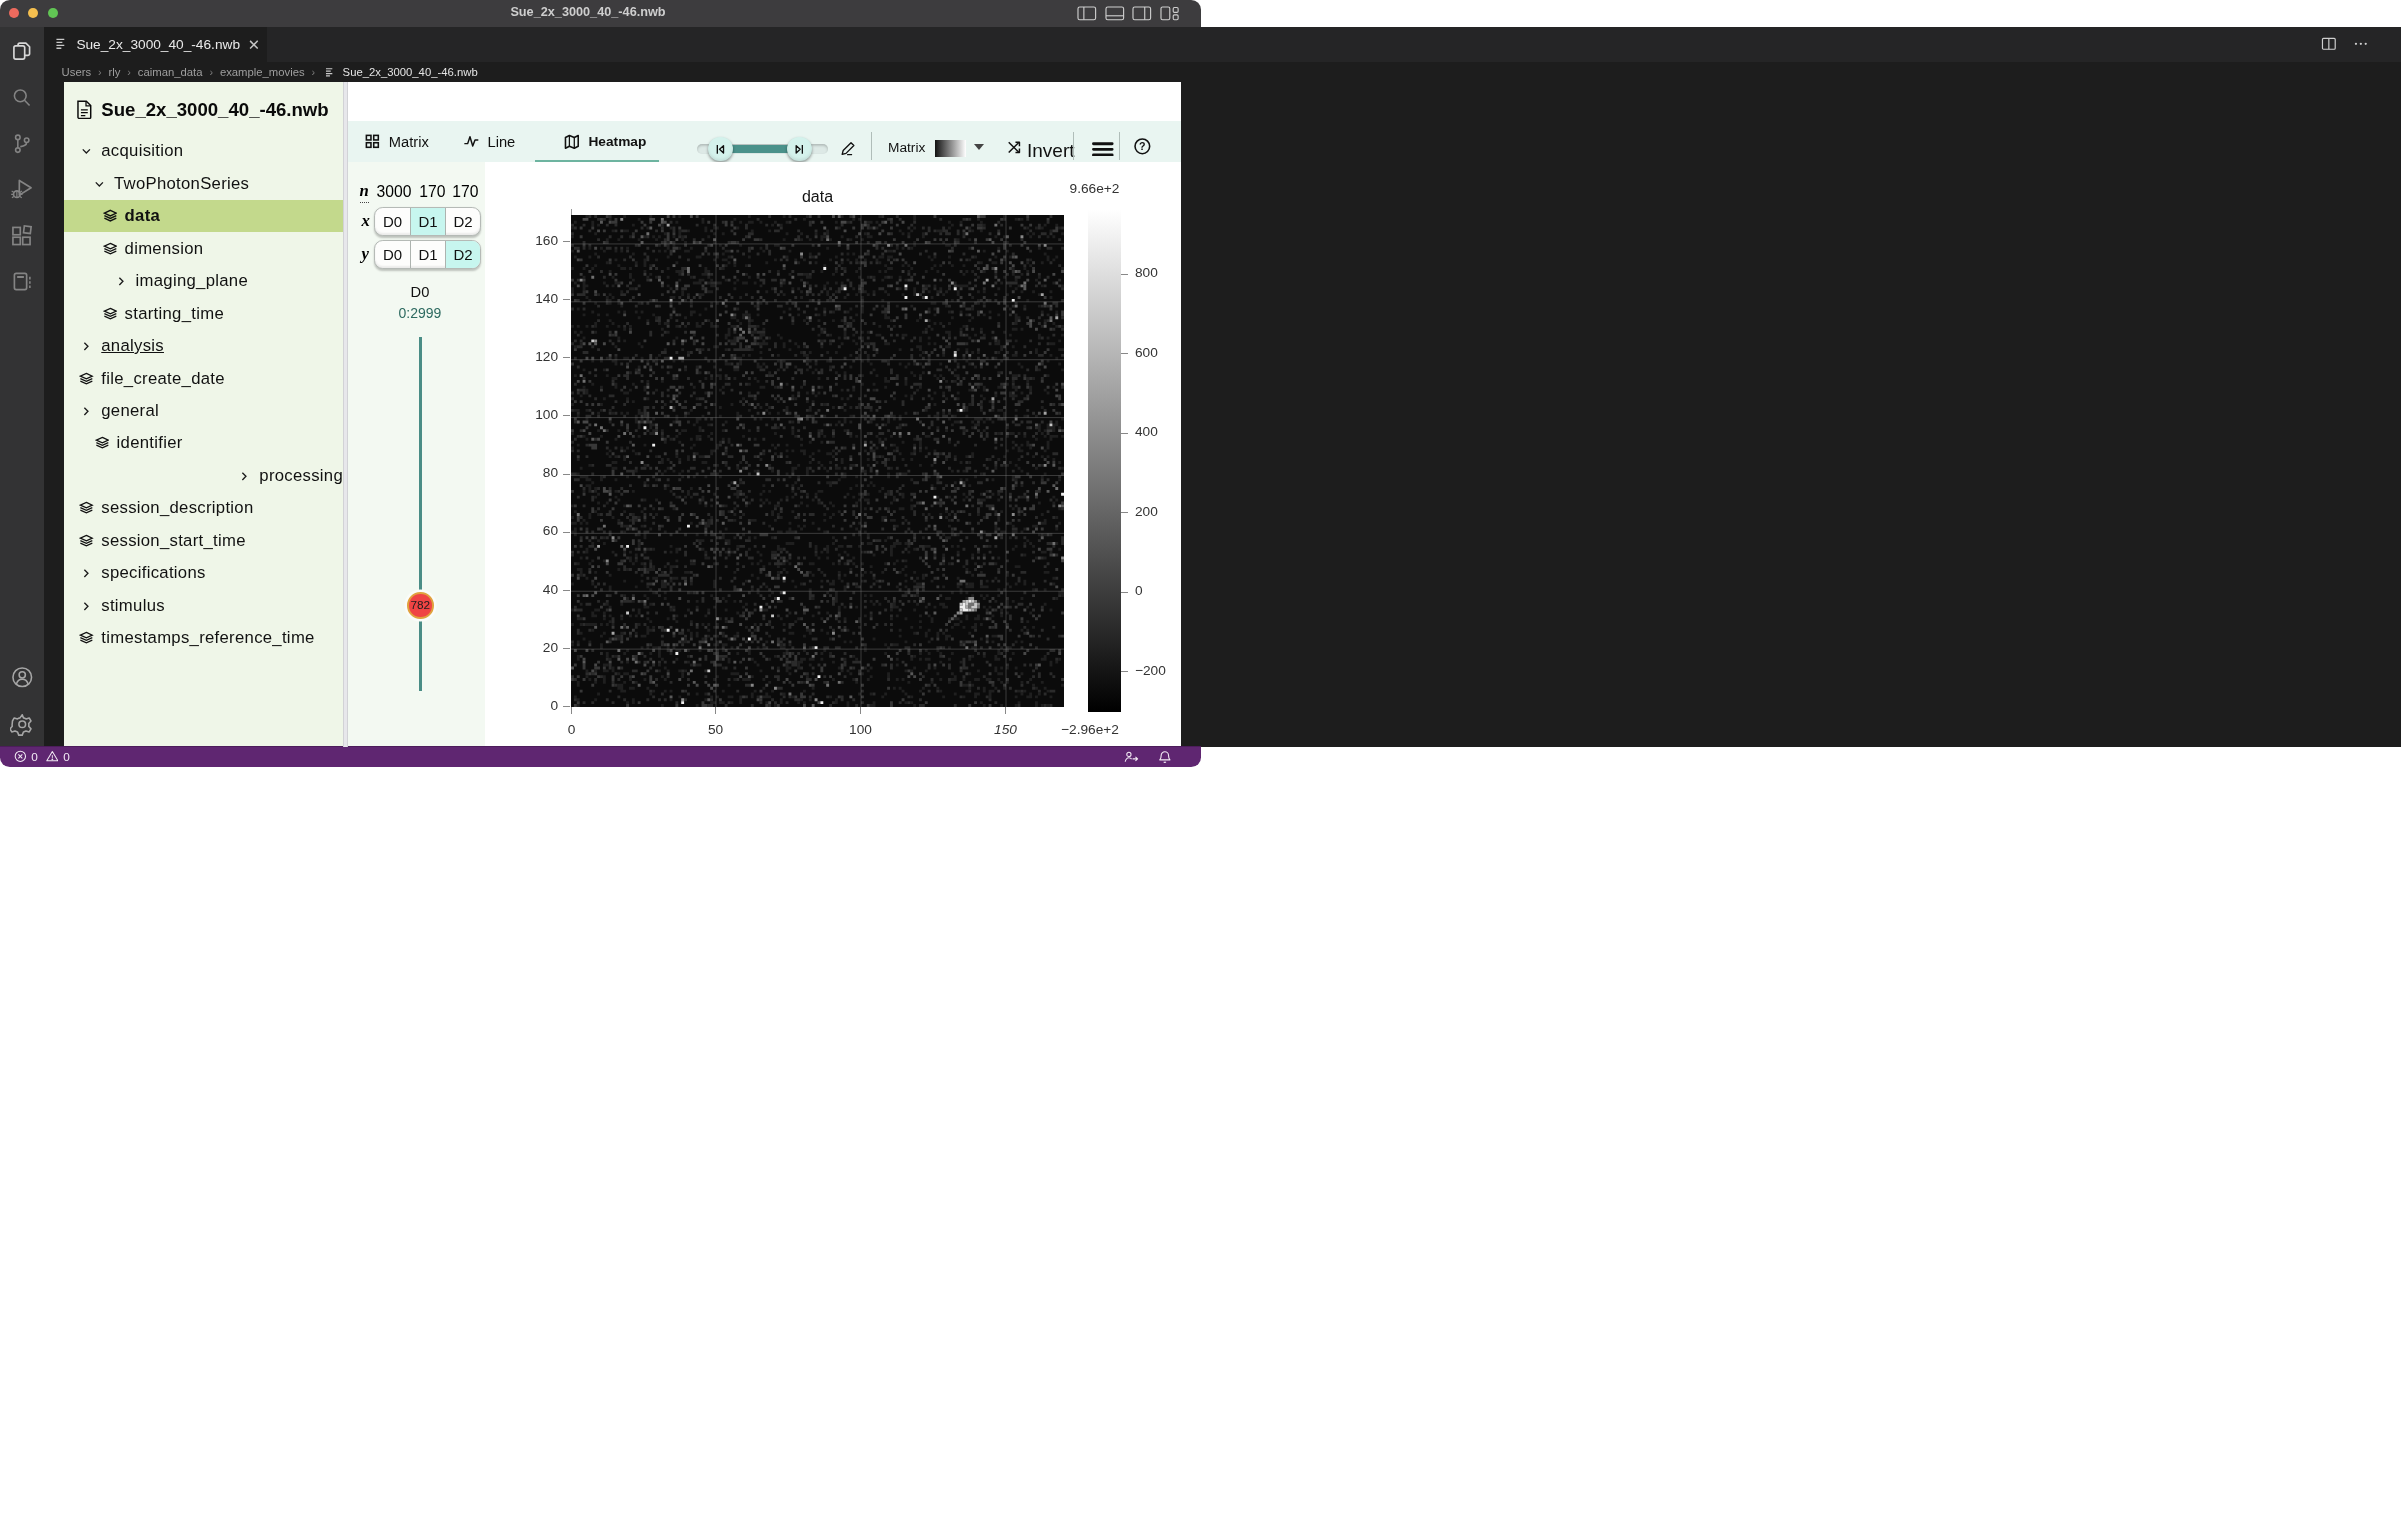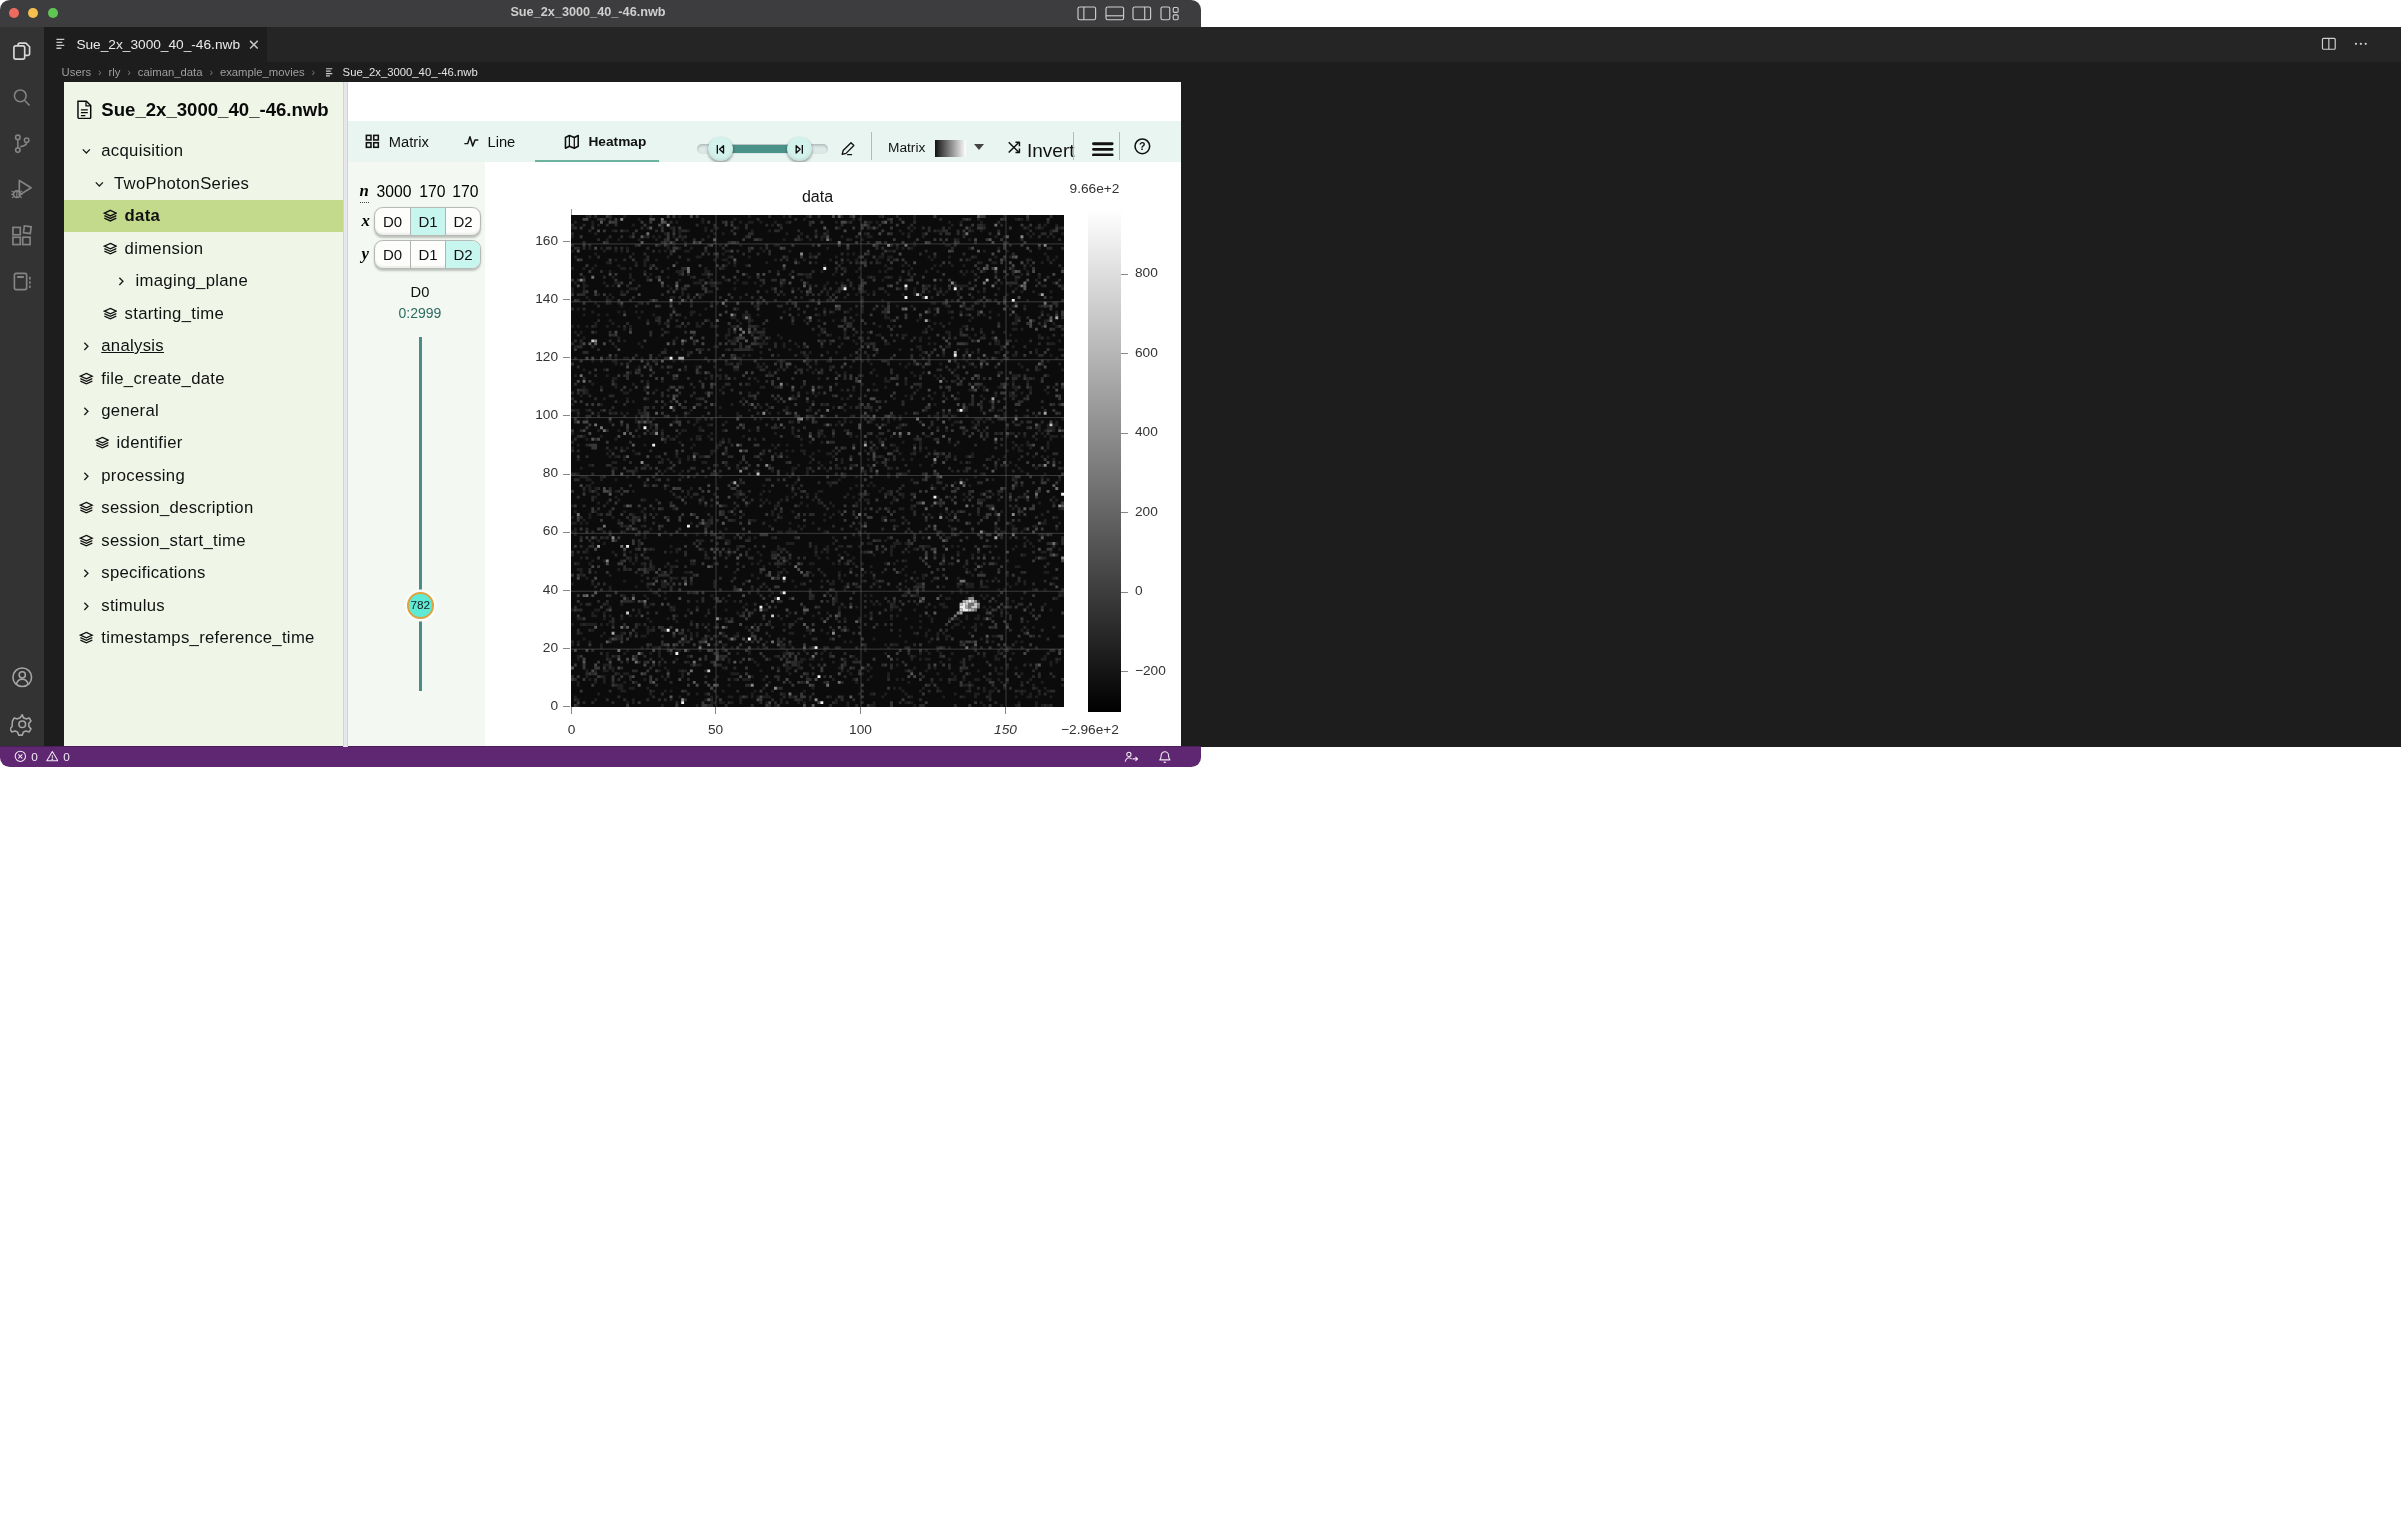--- a/index.html
+++ b/index.html
@@ -79,21 +79,21 @@
   .dmlabel { font-family:"Liberation Serif", serif; font-style:italic; font-weight:bold; font-size:16.7px; }
   .seg { display:flex; border:1px solid #b5bab6; border-radius:8.8px; background:#fdfdfc;
     box-shadow:0 1.5px 2px rgba(0,0,0,.22), inset 0 -2px 2px rgba(0,0,0,.07); overflow:hidden; font-size:15px; }
   .seg div { width:35px; height:27.4px; display:flex; align-items:center; justify-content:center;
     border-left:1px solid #adb3af; color:#111; }
   .seg div:first-child { border-left:none; }
   .seg .on { background:#c7f6ef; }
 
   .vslider { position:absolute; background:#4a8d86; width:2.5px; }
   .vhandle { position:absolute; width:26.5px; height:26.5px; border-radius:50%;
-    border:2.9px solid #e0a23e; background:#5eead4; color:#1d1d1d; font-size:11.8px;
+    border:2.9px solid #e0a23e; background:#ef4444; color:#1d1d1d; font-size:11.8px;
     box-shadow:0 0 0 2.5px #fafcf9; display:flex; align-items:center; justify-content:center; }
 
   
   .plot { position:absolute; left:142px; top:80px; right:0; bottom:0; background:#fff; }
   .ptitle { position:absolute; text-align:center; font-size:16px; color:#141414; }
   .ylab { position:absolute; text-align:right; font-size:13.7px; color:#333; width:39px; }
   .xlab { position:absolute; text-align:center; font-size:13.7px; color:#333; width:59px; }
   .cblab { position:absolute; font-size:13.7px; color:#333; }
 
   
@@ -280,21 +280,21 @@
               <path d="M5.5 3.5L10 8l-4.5 4.5"></path>
             </svg>
           </span>general</div>
       <div class="trow" style="top:345px;padding-left:30px;"><span class="ic" style="margin-right:6.9px;">
             <svg width="14.7" height="14.7" viewBox="0 0 16 16" fill="none" stroke="#111" stroke-width="1.3">
               <path d="M8 1.5L14.5 4.5 8 7.5 1.5 4.5z"></path>
               <path d="M1.5 7.2L8 10.2l6.5-3"></path>
               <path d="M1.5 9.9L8 12.9l6.5-3"></path>
             </svg>
           </span>identifier</div>
-      <div class="trow" style="top:378px;padding-left:14.7px;"><span class="ic" style="margin-right:6.9px;">
+      <div class="trow" style="top:378px;padding-left:14.7px;justify-content:flex-end;"><span class="ic" style="margin-right:6.9px;">
             <svg width="12.7" height="12.7" viewBox="0 0 16 16" fill="none" stroke="#1c1c1c" stroke-width="1.7">
               <path d="M5.5 3.5L10 8l-4.5 4.5"></path>
             </svg>
           </span>processing</div>
       <div class="trow" style="top:410px;padding-left:14.7px;"><span class="ic" style="margin-right:6.9px;">
             <svg width="14.7" height="14.7" viewBox="0 0 16 16" fill="none" stroke="#111" stroke-width="1.3">
               <path d="M8 1.5L14.5 4.5 8 7.5 1.5 4.5z"></path>
               <path d="M1.5 7.2L8 10.2l6.5-3"></path>
               <path d="M1.5 9.9L8 12.9l6.5-3"></path>
             </svg>

